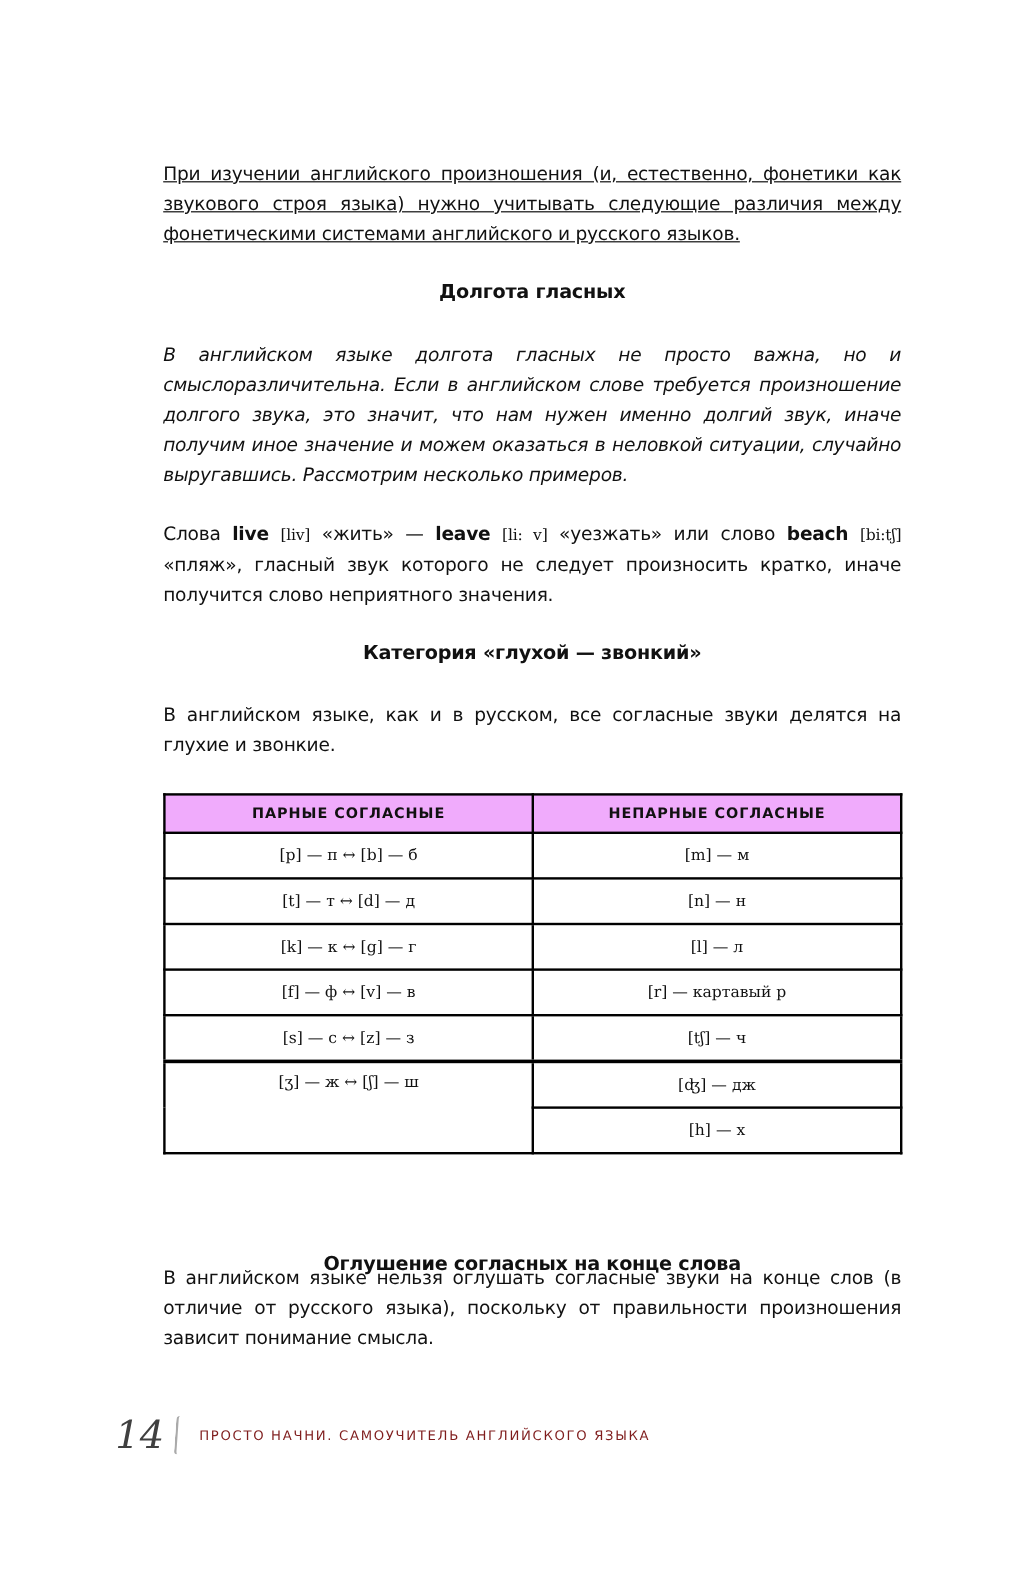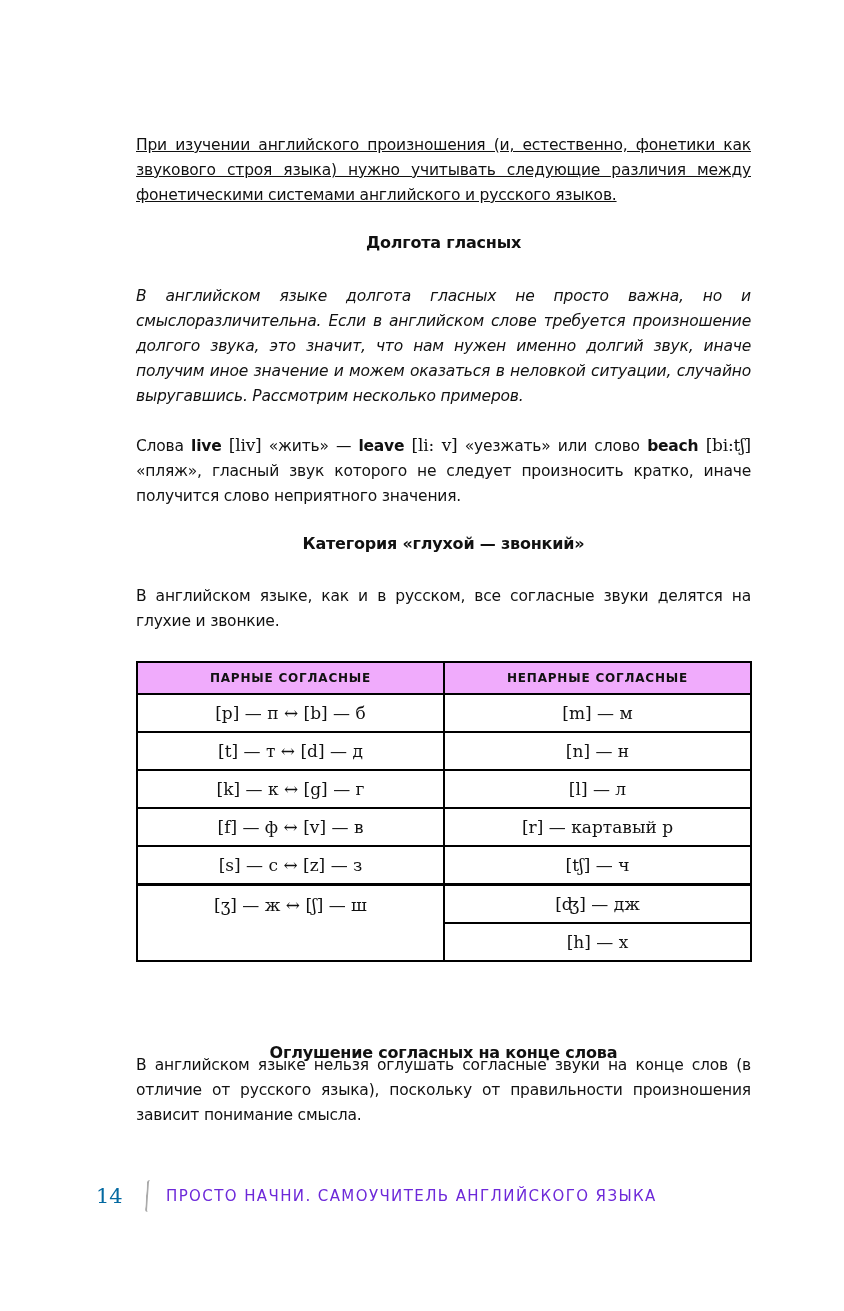--- a/index.html
+++ b/index.html
@@ -6,35 +6,35 @@
   body { width: 844px; height: 1311px; position: relative; overflow: hidden;
          font-family: "DejaVu Sans", sans-serif; color: #111; }
   .page { position: absolute; left: 136px; top: 0; width: 615px; }
   p { margin: 0; font-size: 15.5px; line-height: 25px; text-align: justify;
       letter-spacing: -0.2px; font-family: "DejaVu Sans", sans-serif; }
   p.last { text-align-last: left; }
   .abs { position: absolute; left: 0; width: 615px; }
   h2 { margin: 0; font-size: 16px; font-weight: bold; text-align: center;
        font-family: "DejaVu Sans", sans-serif; letter-spacing: -0.2px; }
   b.kw { font-weight: bold; }
-  .ipa { font-family: "DejaVu Serif", serif; font-size: 17px; }
+  .ipa { font-family: "DejaVu Serif", serif; font-size: 13px; }
   table { position: absolute; left: 0; top: 661px; width: 616px;
           border-collapse: collapse; border: 2px solid #000; }
   td, th { border: 2px solid #000; text-align: center; font-weight: normal;
            font-size: 15px; height: 36px; padding: 0; }
   th { background: #f0abfc; font-size: 12px; font-weight: bold;
        letter-spacing: 0.8px; height: 30px; }
   td.top { vertical-align: top; padding-top: 9px; }
   .footer { position: absolute; top: 1178px; left: 96px; height: 36px;
             display: flex; align-items: center; }
-  .pagenum { font-family: "DejaVu Serif", serif; 
-             font-size: 21px; color: #0369a1; width: 44px; }
+  .pagenum { font-family: "DejaVu Serif", serif; font-style: italic;
+             font-size: 32px; color: #404040; width: 44px; }
   .sep { width: 6px; height: 32px; margin: 0 12px 0 6px;
          border-left: 2px solid #aaa; border-radius: 3px; transform: skewX(-4deg); }
-  .runtitle { font-size: 15px; letter-spacing: 1.4px; color: #6d28d9;
+  .runtitle { font-size: 11px; letter-spacing: 1.4px; color: #7f1d1d;
               font-family: "DejaVu Sans", sans-serif; }
 </style>
 </head>
 <body>
 
 <div class="page">
 
   <div class="abs" style="top:133px;text-decoration:underline;">
     <p class="last">При изучении английского произношения (и, естественно, фонетики как звукового строя языка) нужно учитывать следующие различия между фонетическими системами английского и русского языков.</p>
   </div>

